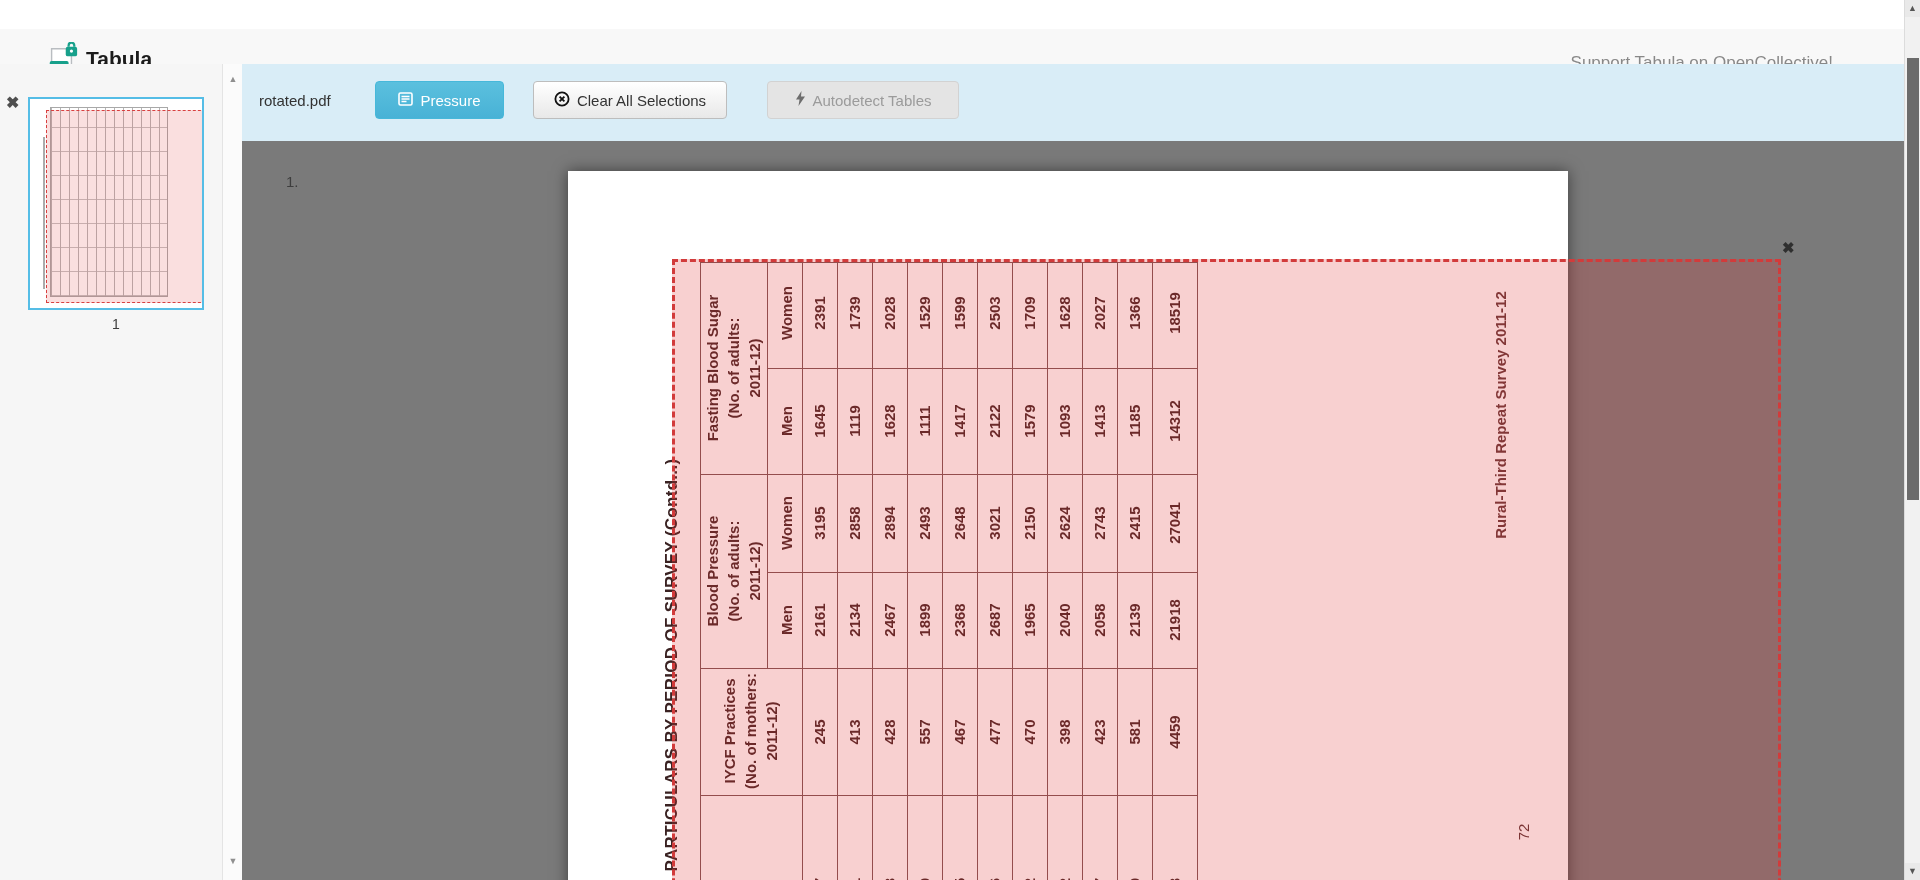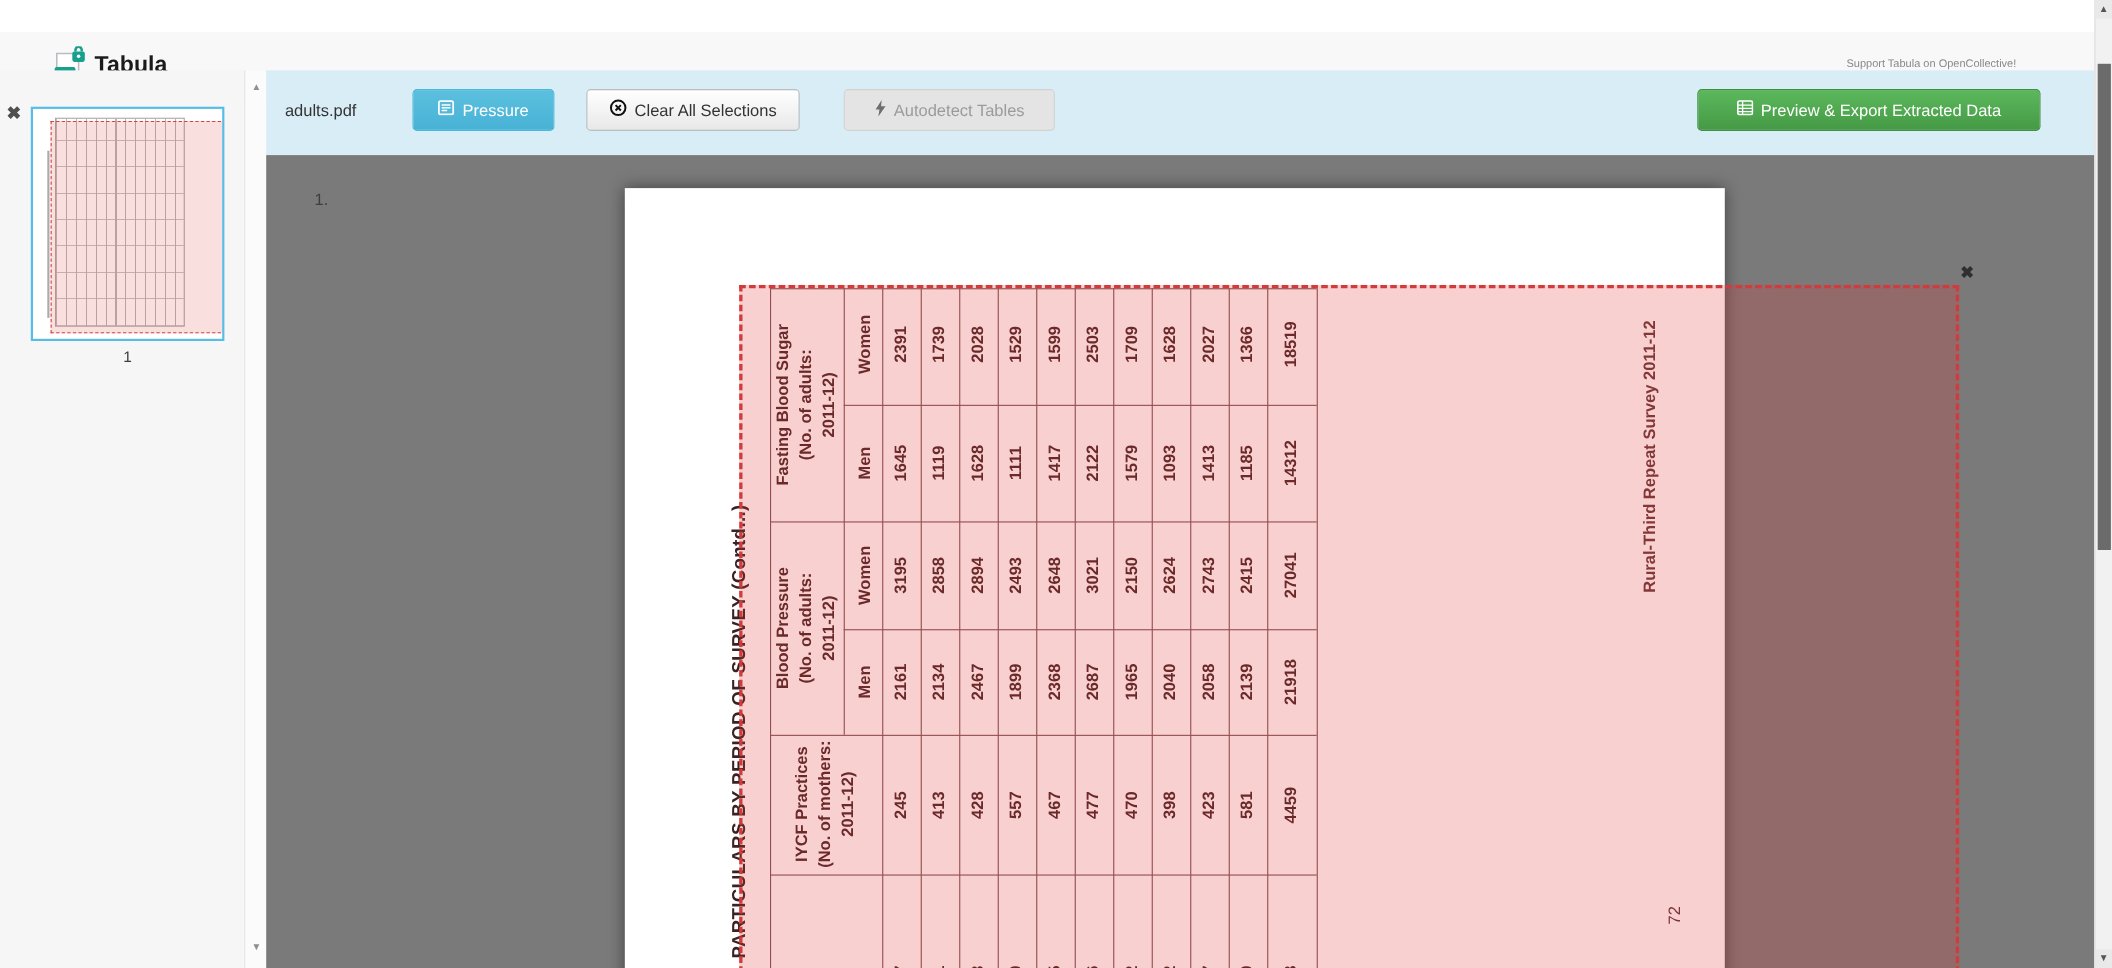--- a/index.html
+++ b/index.html
@@ -4,21 +4,21 @@
 <style>
   * { box-sizing: border-box; margin: 0; padding: 0; }
   html,body { width:1920px; height:880px; overflow:hidden; font-family:"Liberation Sans",sans-serif; background:#fff; }
 
   
   #navbar { position:absolute; left:0; top:0; width:1920px; height:67px; background:#f8f8f8; border-bottom:1px solid #e7e7e7;margin-top:29px; }
   #logo { position:absolute; left:45px; top:13px; }
   #brand { position:absolute; left:86px; top:18px; font-size:21px; font-weight:bold; color:#1b1b1b; text-decoration:none; cursor:pointer; }
   #nav-links { position:absolute; left:196px; top:0; height:64px; display:flex; align-items:center; gap:38px; }
   #nav-links a { font-size:15px; color:#777; text-decoration:none; cursor:pointer; white-space:nowrap; }
-  #support-link { position:absolute; right:87px; top:24px; font-size:10px; color:#888; text-decoration:none; cursor:pointer; }
+  #support-link { position:absolute; right:87px; top:24px; font-size:17px; color:#888; text-decoration:none; cursor:pointer; }
 
   
   #sidebar { position:absolute; left:0; top:64px; width:222px; height:816px; background:#f6f6f6; }
   #page-remove { position:absolute; left:6px; top:29px; font-size:16px; font-weight:bold; color:#4f4f4f; cursor:pointer; }
   #thumb-box { position:absolute; left:28px; top:33px; width:176px; height:213px; background:#fff; border:2px solid #55bde6; overflow:hidden; cursor:pointer; }
   #thumb-grid { position:absolute; left:20px; top:8px; width:118px; height:190px; border:1px solid #a8a8a8;
     background:
       repeating-linear-gradient(90deg, #b5b5b5 0 1px, transparent 1px 9px),
       repeating-linear-gradient(0deg, #c4c4c4 0 1px, transparent 1px 24px); }
   #thumb-title-line { position:absolute; left:13px; top:38px; width:2px; height:152px; background:#ababab; }
@@ -89,21 +89,21 @@
     <div id="thumb-sel"></div>
   </div>
   <div id="thumb-label">1</div>
 </div>
 <div id="side-scroll">
   <span class="scroll-arrow" style="top:10px;">▲</span>
   <span class="scroll-arrow" style="top:792px;">▼</span>
 </div>
 
 <div id="toolbar">
-  <span id="filename">adults.pdf</span>
+  <span id="filename">rotated.pdf</span>
 
   <div class="btn" id="btn-templates">
     <span class="icon">
       <svg width="15" height="14" viewBox="0 0 15 14">
         <rect x="1" y="1" width="13" height="12" rx="1.5" fill="none" stroke="#fff" stroke-width="1.6"></rect>
         <path d="M3.5 4.5 h8 M3.5 7 h8 M3.5 9.5 h5" stroke="#fff" stroke-width="1.3"></path>
       </svg>
     </span>
     <span>Pressure</span>
   </div>
@@ -120,29 +120,20 @@
   <div class="btn" id="btn-clear">
     <span class="icon">
       <svg width="16" height="16" viewBox="0 0 16 16">
         <circle cx="8" cy="8" r="6.6" fill="none" stroke="#111" stroke-width="1.8"></circle>
         <path d="M5.6 5.6 L10.4 10.4 M10.4 5.6 L5.6 10.4" stroke="#111" stroke-width="1.8"></path>
       </svg>
     </span>
     <span>Clear All Selections</span>
   </div>
 
-  <div class="btn" id="btn-export">
-    <span class="icon">
-      <svg width="15" height="14" viewBox="0 0 15 14">
-        <rect x="0.8" y="0.8" width="13.4" height="12.4" rx="1.5" fill="none" stroke="#fff" stroke-width="1.5"></rect>
-        <path d="M5.2 1 V13 M1 4.5 H14 M1 7.5 H14 M1 10.5 H14" stroke="#fff" stroke-width="1.2"></path>
-      </svg>
-    </span>
-    <span>Preview &amp; Export Extracted Data</span>
-  </div>
 </div>
 
 <div id="viewer">
   <span id="page-marker">1.</span>
 
   <div id="pdf-page">
     <div class="rot" id="doc-title">PARTICULARS BY PERIOD OF SURVEY (Contd...)</div>
     <div class="rot" id="side-label">Rural-Third Repeat Survey 2011-12</div>
     <div class="rot" id="doc-pagenum">72</div>
     <div id="table-layer">

